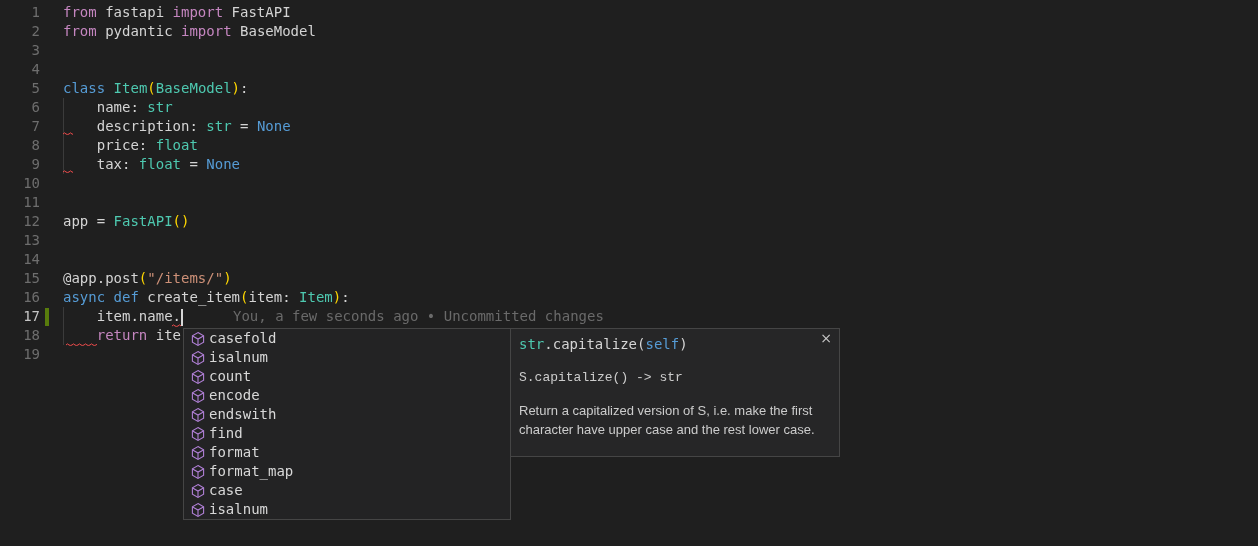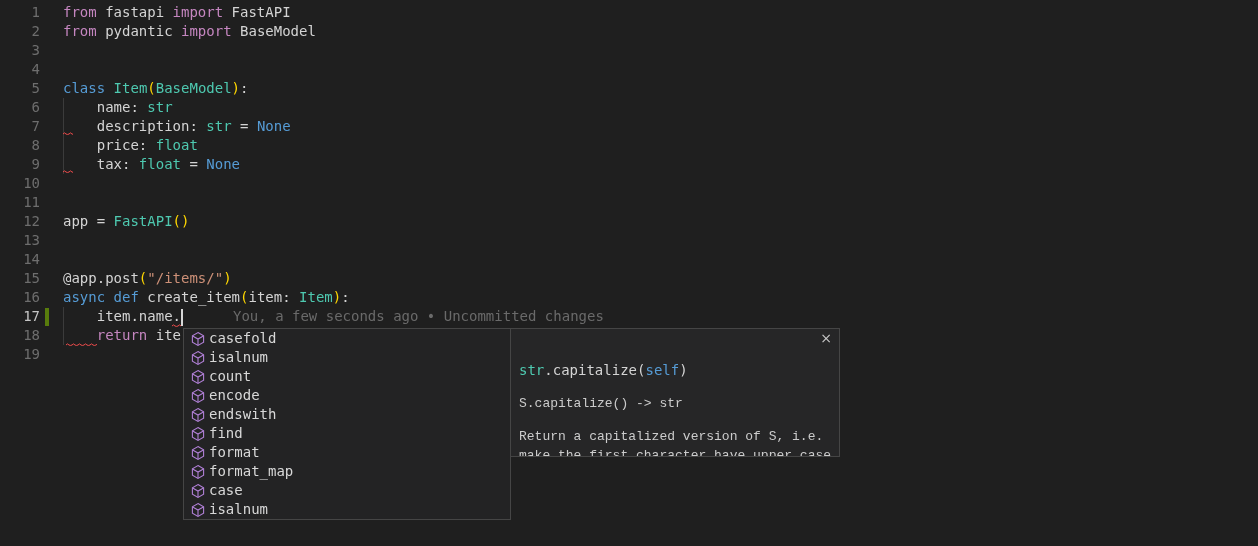--- a/index.html
+++ b/index.html
@@ -39,27 +39,27 @@
   }
   .suggest-row{ height:19px; display:flex; align-items:center; cursor:pointer; }
   .suggest-row.selected{ background:var(--selection_blue); }
   .suggest-row .kind-icon{ width:16px; height:16px; margin:0 3px 0 6px; flex:0 0 auto; }
   .suggest-row .label{ color:#d8d8d8; white-space:pre; }
   .suggest-docs{
     position:relative; width:330px; height:129px; margin-left:-1px;
     background:#262627; border:1px solid var(--widget_border);
     padding:6px 8px; overflow:hidden;
   }
-  .docs-signature{ white-space:pre; height:19px;margin-top:26px; }
+  .docs-signature{ white-space:pre; height:19px; }
   .docs-summary{
     margin-top:14px; font-family:Liberation Mono, monospace;
     font-size:13px; line-height:19px; color:#cccccc;
   }
   .docs-description{
-    margin-top:14px; font-family:Liberation Mono, monospace;
+    margin-top:14px; font-family:Liberation Sans, sans-serif;
     font-size:13px; line-height:19px; color:#cccccc; width:316px;
   }
   .docs-close{
     position:absolute; top:2px; right:7px; color:#c5c5c5; font-size:14px;
     font-family:"DejaVu Sans","Liberation Sans",sans-serif; cursor:pointer; line-height:14px;
   }
 </style>
 </head>
 <body>
 

